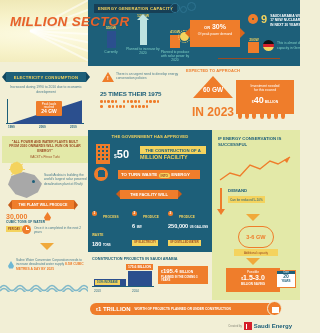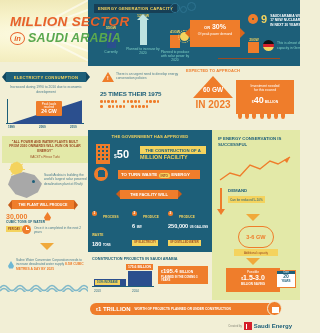--- a/index.html
+++ b/index.html
@@ -239,21 +239,21 @@
   .dot { display:inline-block; width:2.6px; height:2.6px; border-radius:50%; background:#ef7d2b; margin:0 1.1px 1.1px 0; }
 
   .exp-block { position:absolute; left:186px; top:68px; width:54px; text-align:center; }
   .exp-title { font-size:4px; font-weight:bold; color:#ef7d2b; letter-spacing:.1px; }
   .exp-tri {
     position:relative; margin:3px auto 0; width:0; height:0;
     border-left:20px solid transparent; border-right:20px solid transparent;
     border-bottom:22px solid #ef7d2b;
   }
   .exp-gw { position:absolute; left:-13px; top:10px; width:26px; color:#fff; font-size:6.5px; font-weight:bold; }
-  .exp-yr { font-size:10px; font-weight:bold; color:#ef7d2b; margin-top:1px; }
+  .exp-yr { font-size:12px; font-weight:bold; color:#ef7d2b; margin-top:7px; }
 
   .inv-badge {
     position:absolute; left:236px; top:80px; width:58px; height:34px;
     background:#ef7d2b; color:#fff; text-align:center; padding-top:4px;
   }
   .inv-t { font-size:3.4px; line-height:1.3; }
   .inv-b { font-size:3.4px; font-weight:bold; margin-top:2px; }
   .inv-b b { font-size:9px; }
   .inv-fringe { position:absolute; left:238px; top:114px; width:54px; line-height:0; }
   .inv-fringe i { display:inline-block; width:4px; height:5px; background:#ef7d2b; border-radius:0 0 50% 50%; margin-right:3.2px; }
@@ -419,24 +419,20 @@
     <div class="ray" style="transform:rotate(-28deg)"></div>
     <div class="ray" style="transform:rotate(-20deg)"></div>
     <div class="ray" style="transform:rotate(-12deg)"></div>
     <div class="ray" style="transform:rotate(-5deg)"></div>
     <div class="ray" style="transform:rotate(3deg)"></div>
     <div class="ray" style="transform:rotate(11deg)"></div>
     <div class="ray" style="transform:rotate(19deg)"></div>
     <div class="ray" style="transform:rotate(27deg)"></div>
     <div class="title-wrap">
       <div class="t1">MILLION SECTOR</div>
-      <div class="t2row">
-        <span class="inbadge">in</span>
-        <span class="t2">SAUDI ARABIA</span>
-      </div>
     </div>
   </div>
 
   <div class="panel-egc">
     <div class="egc-title">ENERGY GENERATION CAPACITY</div>
     <div class="gear g1"></div>
     <div class="gear g2"></div>
     <div class="gear g3"></div>
 
     <div class="bar-item" style="left:6px; top:26px; width:34px;">

